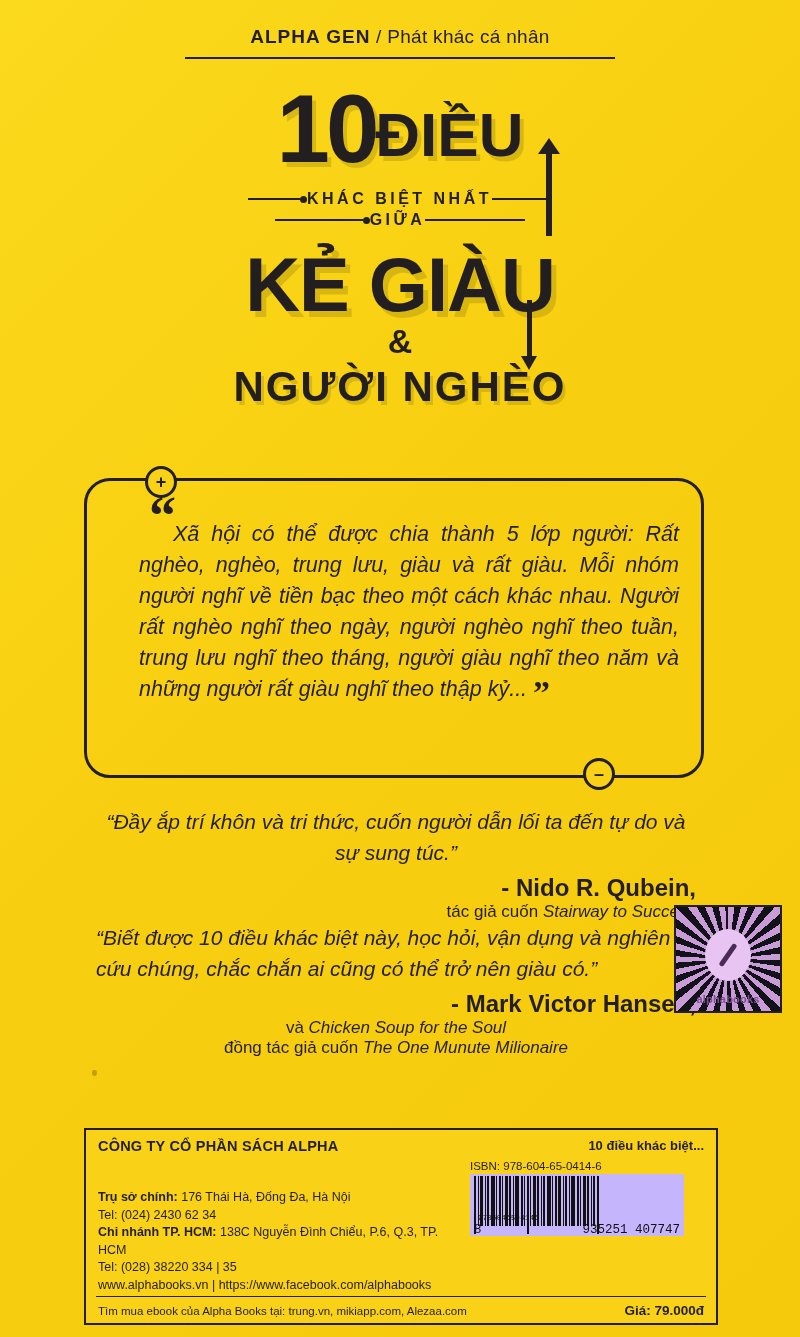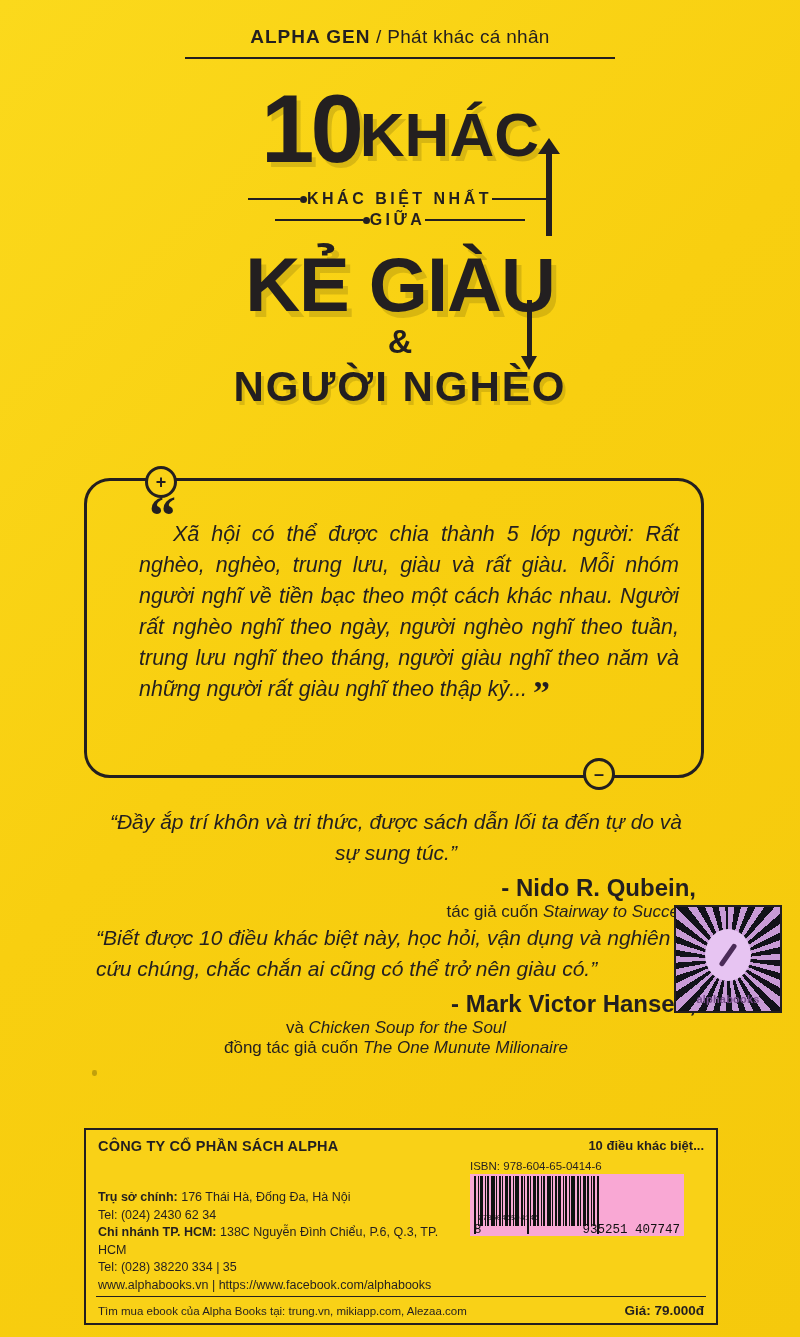--- a/index.html
+++ b/index.html
@@ -347,21 +347,21 @@
     padding-left: 4px;
   }
   .isbn {
     font-size: 11.5px;
     color: #231f20;
     margin-bottom: 2px;
   }
   .barcode {
     width: 214px;
     height: 62px;
-    background: #f9a8d4;
+    background: #c4b5fd;
     position: relative;
     display: flex;
     align-items: flex-start;
     gap: 1.5px;
     padding: 2px 4px 0 4px;
     box-sizing: border-box;
   }
   .barcode .b {
     background: #111;
     height: 50px;
@@ -425,21 +425,21 @@
 <div class="cover">
 
   <div class="header">
     <div class="header-text">
       <b>ALPHA GEN</b><span> / </span><span>Phát khác cá nhân</span>
     </div>
     <div class="header-rule"></div>
   </div>
 
   <div class="title-block">
-    <div class="line1"><span class="num">10</span><span class="dieu">KHÁC</span></div>
+    <div class="line1"><span class="num">10</span><span class="dieu">ĐIỀU</span></div>
 
     <div class="sub-rows">
       <div class="sub-row">
         <span class="bar left"></span>
         <span class="dot"></span>
         <span class="txt">KHÁC BIỆT NHẤT</span>
         <span class="dash"></span>
         <span class="bar right"></span>
       </div>
       <div class="sub-row">
@@ -460,21 +460,21 @@
   <div class="arrow-down"></div>
 
   <div class="quote-box">
     <div class="plus-badge">+</div>
     <div class="minus-badge">–</div>
     <div class="quote-mark-open">“</div>
     <div class="quote-text"><span>Xã hội có thể được chia thành 5 lớp người: Rất nghèo, nghèo, trung lưu, giàu và rất giàu. Mỗi nhóm người nghĩ về tiền bạc theo một cách khác nhau. Người rất nghèo nghĩ theo ngày, người nghèo nghĩ theo tuần, trung lưu nghĩ theo tháng, người giàu nghĩ theo năm và những người rất giàu nghĩ theo thập kỷ...</span><span class="quote-mark-close">”</span></div>
   </div>
 
   <div class="endorse e1">
-    <div class="endorse-quote">“Đầy ắp trí khôn và tri thức, được sách dẫn lối ta đến tự do và sự sung túc.”</div>
+    <div class="endorse-quote">“Đầy ắp trí khôn và tri thức, cuốn người dẫn lối ta đến tự do và sự sung túc.”</div>
     <div class="endorse-name">- Nido R. Qubein,</div>
     <div class="endorse-role"><span>tác giả cuốn </span><i>Stairway to Success</i></div>
   </div>
 
   <div class="endorse e2">
     <div class="endorse-quote left-al">“Biết được 10 điều khác biệt này, học hỏi, vận dụng và nghiên cứu chúng, chắc chắn ai cũng có thể trở nên giàu có.”</div>
     <div class="endorse-name">- Mark Victor Hansen,</div>
     <div class="endorse-role center"><span>và </span><i>Chicken Soup for the Soul</i></div>
     <div class="endorse-role center"><span>đồng tác giả cuốn </span><i>The One Munute Milionaire</i></div>
   </div>

